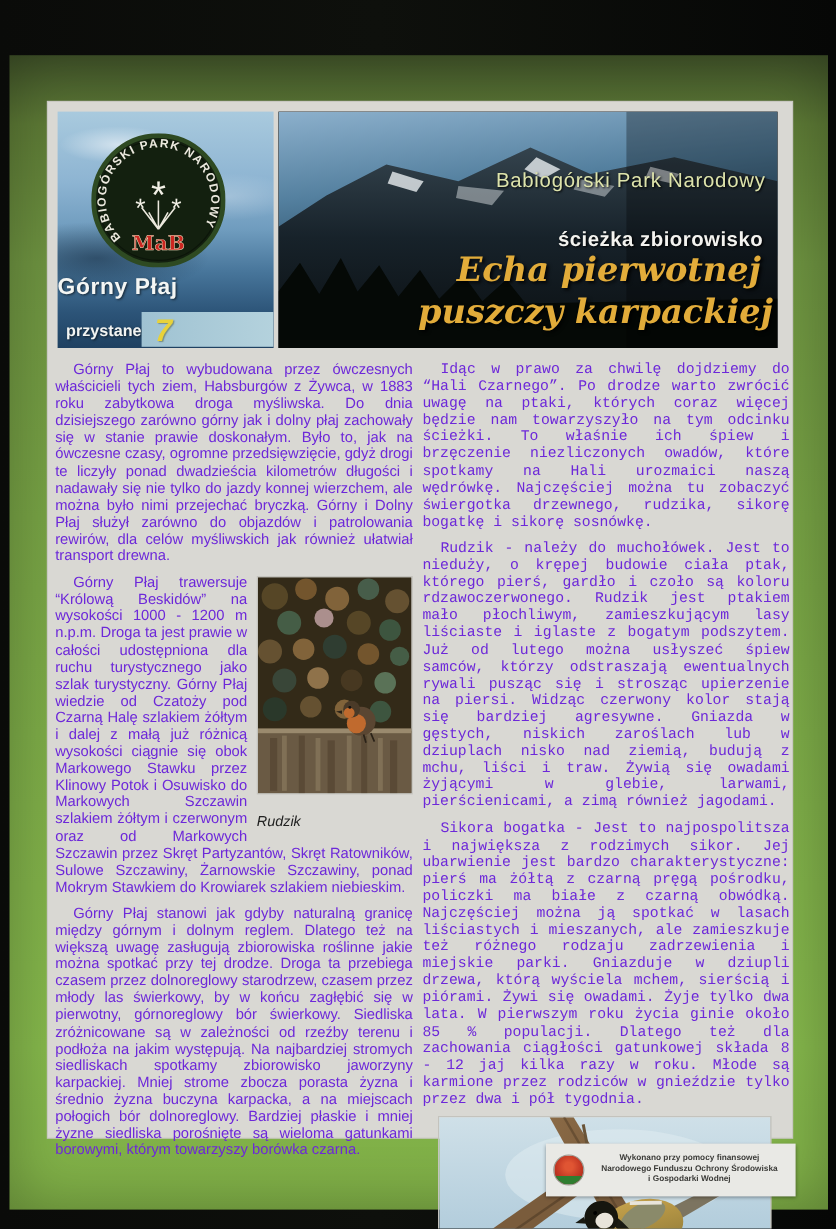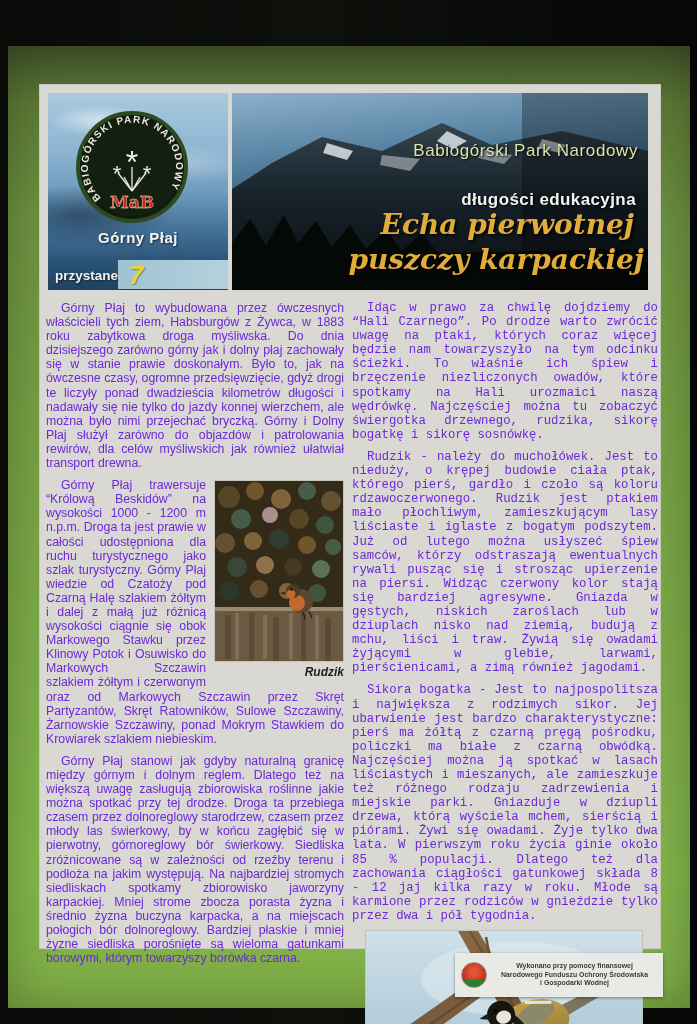--- a/index.html
+++ b/index.html
@@ -12,22 +12,22 @@
   .panel{position:absolute;left:32px;top:39px;width:620px;height:863px;background:#d9d8d3;
          box-shadow:0 0 0 1px #c9c8c2;}
   
   .hdr-left{position:absolute;left:8px;top:8px;width:180px;height:197px;overflow:hidden;
     background:
       radial-gradient(ellipse 70px 22px at 28% 14%, rgba(255,255,255,.55), transparent 70%),
       radial-gradient(ellipse 90px 28px at 78% 36%, rgba(255,255,255,.25), transparent 70%),
       radial-gradient(ellipse 130px 42px at 18% 62%, rgba(18,38,58,.55), transparent 72%),
       linear-gradient(180deg,#a9cade 0%,#8db4d2 30%,#6f9cbe 50%,#47759a 68%,#2c5478 85%,#1f4161 100%);}
   .logo{position:absolute;left:28px;top:18px;width:112px;height:112px;}
-  .trail-name{position:absolute;left:0;top:136px;width:100%;text-align:center;
-    font-size:15px;font-weight:bold;color:#f4f6f4;letter-spacing:.5px;text-shadow:1px 1px 2px rgba(0,0,0,.6);}
+  .trail-name{position:absolute;left:0;top:136px;width:100%;text-align:left;
+    font-size:19px;font-weight:bold;color:#f4f6f4;letter-spacing:.5px;text-shadow:1px 1px 2px rgba(0,0,0,.6);}
   .stop-row{position:absolute;left:0;right:0;bottom:0;height:31px;}
   .stop-label{position:absolute;left:7px;bottom:7px;font-size:13.5px;font-weight:bold;color:#f2f4f2;
     text-shadow:1px 1px 2px rgba(0,0,0,.6);}
   .stop-band{position:absolute;right:0;bottom:1px;width:110px;height:29px;
     background:linear-gradient(90deg,#9fc2d2,#b4d2dd);display:flex;align-items:center;}
   .stop-number{font-size:26px;font-weight:bold;font-style:italic;color:#e8d23a;margin-left:11px;
     text-shadow:1px 1px 1px rgba(60,60,0,.4);line-height:26px;}
   
   .hdr-right{position:absolute;left:192px;top:8px;width:416px;height:197px;overflow:hidden;background:#0a0e10;}
   .ridge{position:absolute;left:0;top:0;width:416px;height:197px;}
@@ -40,21 +40,21 @@
   .title1{top:117px;}
   .title2{top:152px;right:4px;}
   
   .col{position:absolute;top:216px;}
   .col-left{left:6px;width:298px;}
   .col-right{left:312px;width:306px;font-family:Liberation Mono, monospace;}
   .p{font-size:12.3px;line-height:14.1px;text-align:justify;color:#6d28d9;margin:0 0 8px 0;text-indent:15px;}
   figure{margin:0;}
   .fig-rudzik{float:right;width:130px;margin:3px 0 4px 8px;}
   .fig-rudzik svg{display:block;width:128px;height:180px;margin:0 auto;box-shadow:0 0 0 1px #c4c3bd;}
-  .fig-rudzik figcaption{text-align:right;font-size:12px;font-weight:bold;font-style:italic;color:#222;margin-top:4px;}
+  .fig-rudzik figcaption{text-align:left;font-size:12px;font-weight:normal;font-style:italic;color:#222;margin-top:16px;}
   .fig-tit{width:278px;margin:8px auto 0 auto;}
   .fig-tit svg{display:block;width:276px;height:158px;box-shadow:0 0 0 1px #c4c3bd;}
   .tit-caption{text-align:center;margin-top:5px;}
   .bird-name{font-size:13px;font-weight:bold;font-style:italic;color:#222;}
   .photo-credit{font-size:8px;font-style:italic;color:#333;margin-left:8px;}
   
   .footer-label{position:absolute;left:455px;top:953px;width:208px;height:44px;background:#e9e9e5;
     display:flex;align-items:center;gap:5px;padding:2px 6px;box-sizing:border-box;
     box-shadow:0 1px 3px rgba(0,0,0,.4);}
   .nf-logo{width:24px;height:24px;border-radius:50%;flex:0 0 auto;
@@ -117,21 +117,21 @@
             <path d="M95 50 l26 8 l-6 9 l-24 -7 z" opacity="0.8"></path>
             <path d="M150 62 l38 4 l-10 12 l-30 -6 z" opacity="0.45"></path>
             <path d="M215 38 l20 10 l-14 8 l-16 -8 z" opacity="0.8"></path>
             <path d="M250 56 l30 6 l-8 9 l-26 -6 z" opacity="0.45"></path>
             <path d="M310 46 l24 6 l-6 8 l-22 -5 z" opacity="0.7"></path>
           </g>
           <path d="M0 197 L0 150 L18 126 L34 152 L52 122 L66 150 L84 128 L100 154 L118 132 L134 156 L154 136 L170 158 L190 140 L206 160 L416 156 L416 197 Z" fill="#050906"></path>
           <rect x="290" width="126" height="197" fill="#000" opacity="0.3"></rect>
         </svg>
         <div class="park-name">Babiogórski Park Narodowy</div>
-        <div class="edu-subtitle">długości edukacyjna</div>
+        <div class="edu-subtitle">ścieżka zbiorowisko</div>
         <div class="big-title title2">puszczy karpackiej</div>
         <div class="big-title title1">Echa pierwotnej</div>
       </div>
 
       <div class="col col-left">
         <p class="p">Górny Płaj to wybudowana przez ówczesnych właścicieli tych ziem, Habsburgów z Żywca, w 1883 roku zabytkowa droga myśliwska. Do dnia dzisiejszego zarówno górny jak i dolny płaj zachowały się w stanie prawie doskonałym. Było to, jak na ówczesne czasy, ogromne przedsięwzięcie, gdyż drogi te liczyły ponad dwadzieścia kilometrów długości i nadawały się nie tylko do jazdy konnej wierzchem, ale można było nimi przejechać bryczką. Górny i Dolny Płaj służył zarówno do objazdów i patrolowania rewirów, dla celów myśliwskich jak również ułatwiał transport drewna.</p>
         <figure class="fig-rudzik">
           <svg viewBox="0 0 128 180">
             <rect width="128" height="180" fill="#332a18"></rect>
             <g opacity="0.9">

